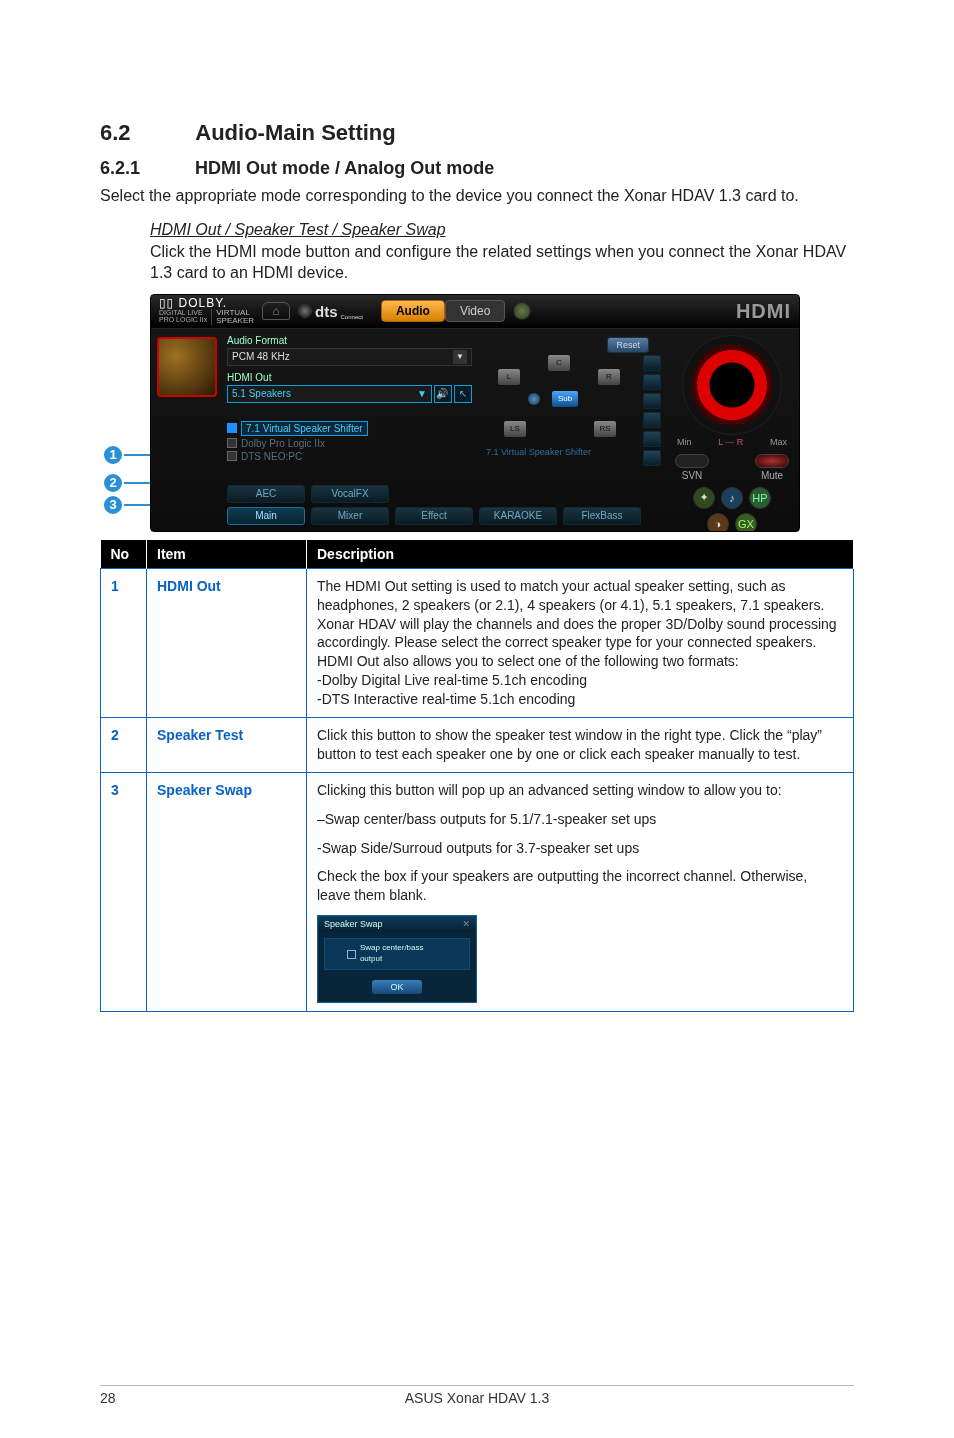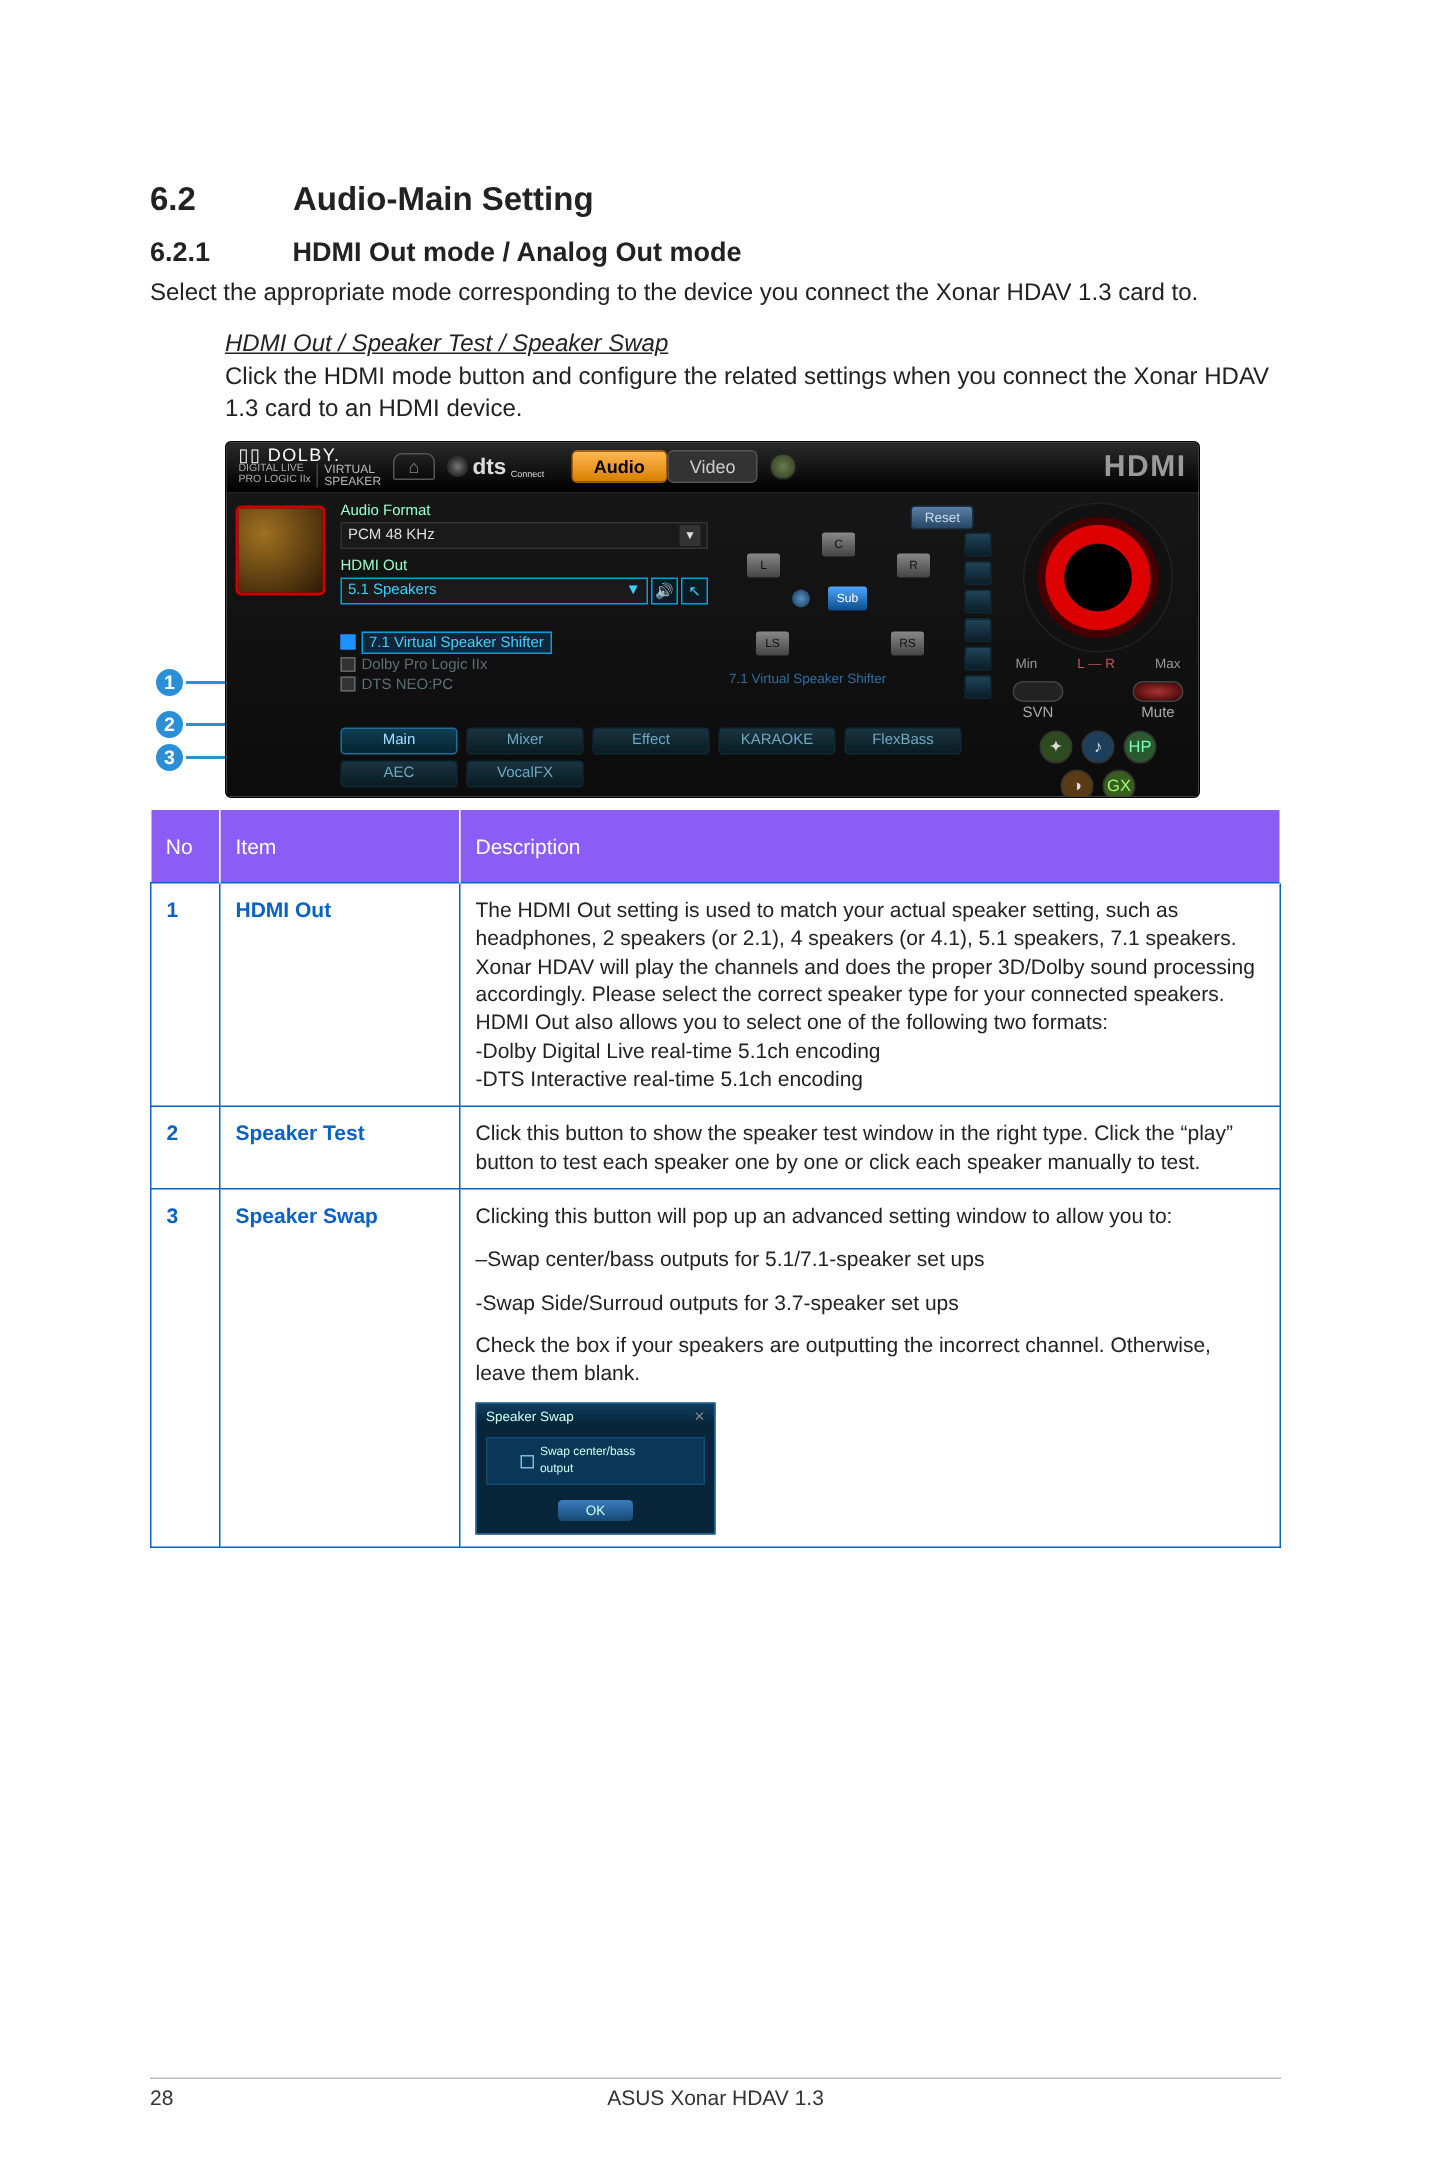--- a/index.html
+++ b/index.html
@@ -227,25 +227,25 @@
   }
 
   
   table.desc-table {
     width: 100%;
     border-collapse: collapse;
     font-size: 14px;
     margin-top: 4px;
   }
   table.desc-table thead th {
-    background: #8b5cf6;
+    background: #000000;
     color: #fff;
     text-align: left;
-    padding: 16px 10px;
-    font-weight: normal;
+    padding: 6px 10px;
+    font-weight: bold;
     border-right: 1px solid #fff;
     font-size: 14px;
   }
   table.desc-table thead th:first-child { width: 46px; }
   table.desc-table thead th:nth-child(2) { width: 160px; }
   table.desc-table tbody td {
     padding: 8px 10px;
     vertical-align: top;
     border: 1px solid #0a62c4;
     line-height: 1.35;
@@ -450,29 +450,29 @@
         </div>
         <div class="dsp-row">
           <div class="mi" style="background:#5a3a15;">◑</div>
           <div class="mi" style="background:#385d1e; color:#9cff70;">GX</div>
         </div>
 
       </div>
 
       <div class="bottom-tabs">
         <div class="trow">
+          <div class="btab">AEC</div>
+          <div class="btab">VocalFX</div>
+        </div>
+        <div class="trow">
           <div class="btab active">Main</div>
           <div class="btab">Mixer</div>
           <div class="btab">Effect</div>
           <div class="btab">KARAOKE</div>
           <div class="btab">FlexBass</div>
-        </div>
-        <div class="trow">
-          <div class="btab">AEC</div>
-          <div class="btab">VocalFX</div>
         </div>
       </div>
     </div>
   </div>
 </div>
 
 <table class="desc-table">
   <thead>
     <tr>
       <th>No</th>

